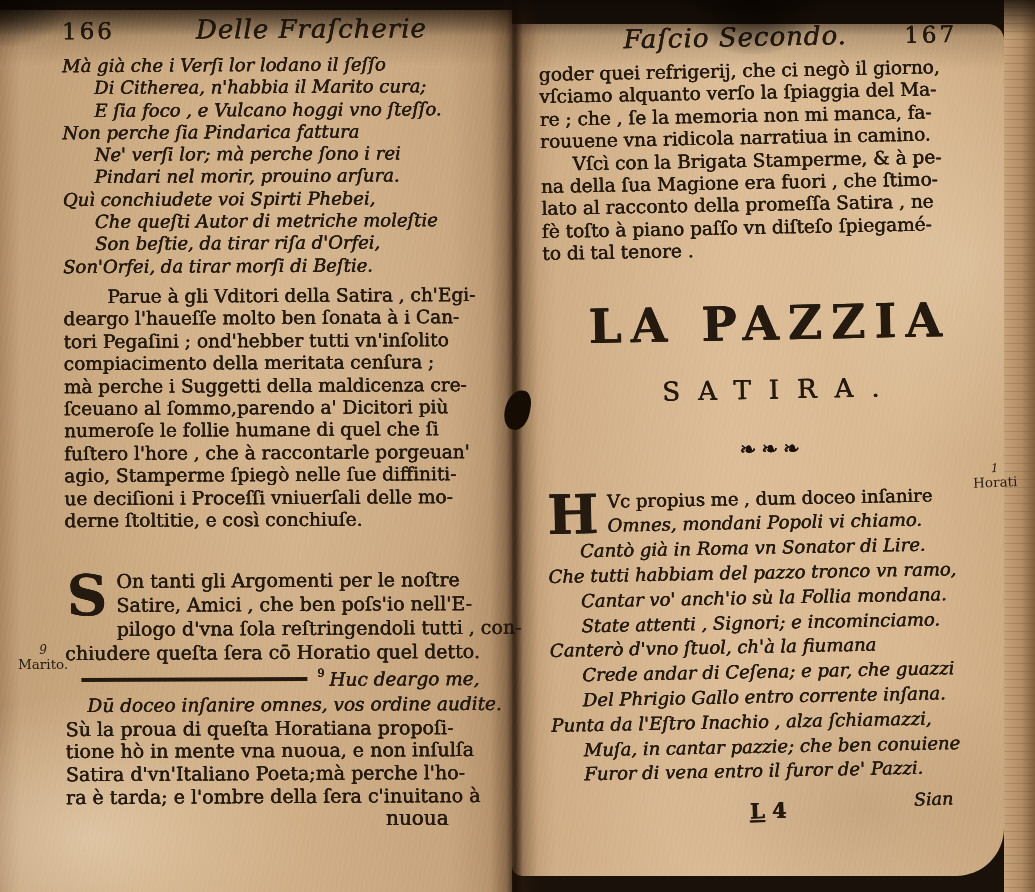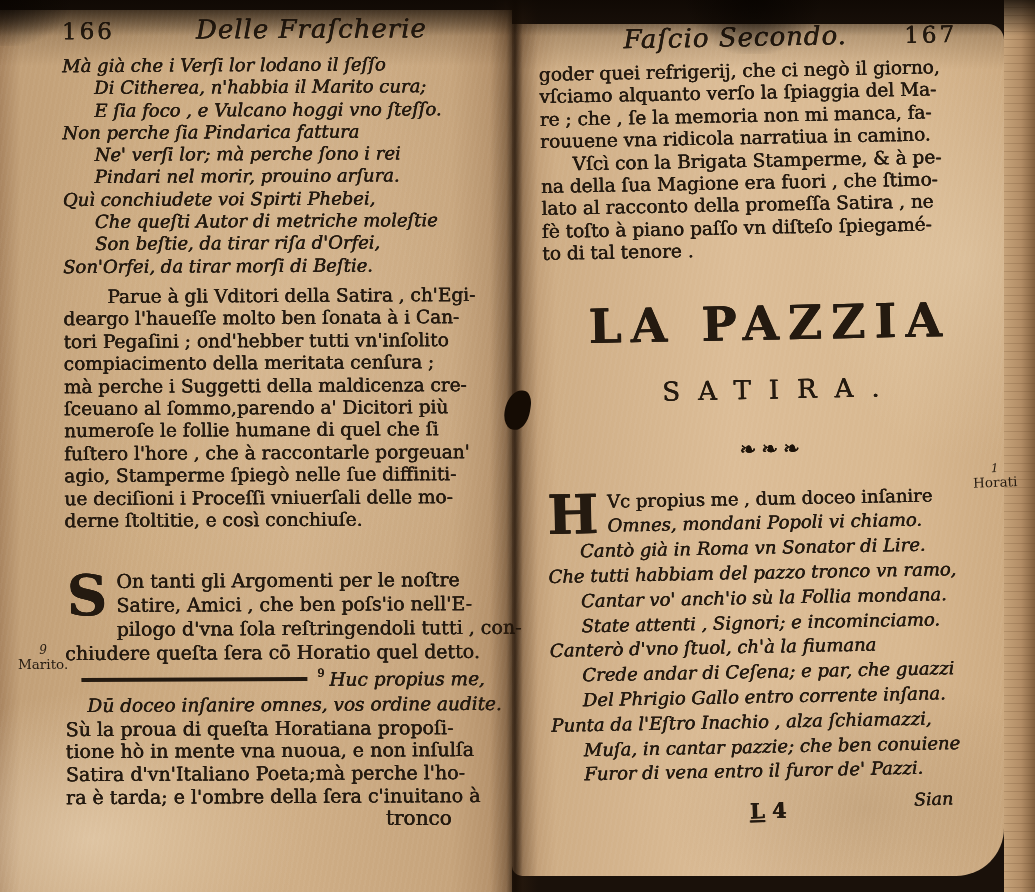--- a/index.html
+++ b/index.html
@@ -151,36 +151,36 @@
   <div class="para2">
     <span class="dropcap">S</span>
   <div class="line ind0">On tanti gli Argomenti per le noſtre</div>
       <div class="line ind0">Satire, Amici , che ben poſs'io nell'E-</div>
       <div class="line ind0">pilogo d'vna ſola reſtringendoli tutti , con-</div>
       <div class="line ind0">chiudere queſta ſera cō Horatio quel detto.</div>
     </div>
   <div class="quote-line">
     <span class="rule"></span>
     <span class="fmark">9</span>
-    <span class="quote-text">Huc propius me,</span>
+    <span class="quote-text">Huc deargo me,</span>
   </div>
   <div class="latin-line">Dū doceo inſanire omnes, vos ordine audite.</div>
   <div class="closing">
       <div class="line ind0">Sù la proua di queſta Horatiana propoſi-</div>
       <div class="line ind0">tione hò in mente vna nuoua, e non inſulſa</div>
       <div class="line ind0">Satira d'vn'Italiano Poeta;mà perche l'ho-</div>
       <div class="line ind0">ra è tarda; e l'ombre della ſera c'inuitano à</div>
     </div>
 </div>
 
 <div class="note note-left">
   <span class="note-mark">9</span>
   <span>Marito.</span>
 </div>
-<div class="catchword-left ink">tronco</div>
+<div class="catchword-left ink">nuoua</div>
 
 <div class="content-right ink">
   <div class="page-header">
     <span class="rtitle">Faſcio Secondo.</span>
     <span class="pnum">167</span>
   </div>
   <div class="prose-r">
       <div class="line ind0">goder quei refrigerij, che ci negò il giorno,</div>
       <div class="line ind0">vſciamo alquanto verſo la ſpiaggia del Ma-</div>
       <div class="line ind0">re ; che , ſe la memoria non mi manca, fa-</div>

